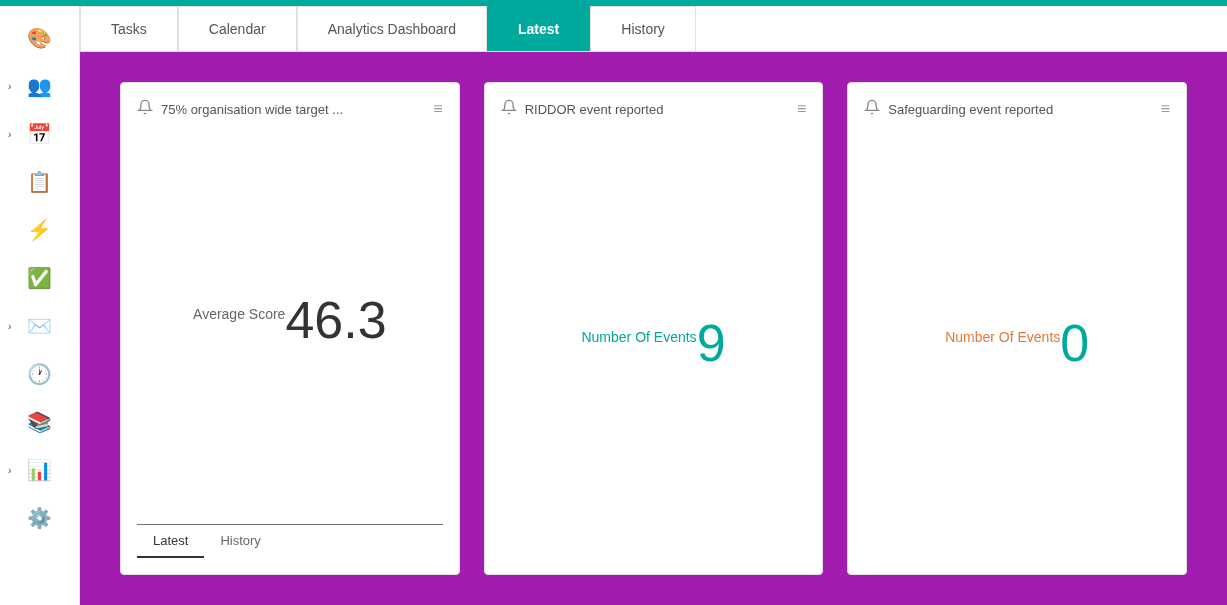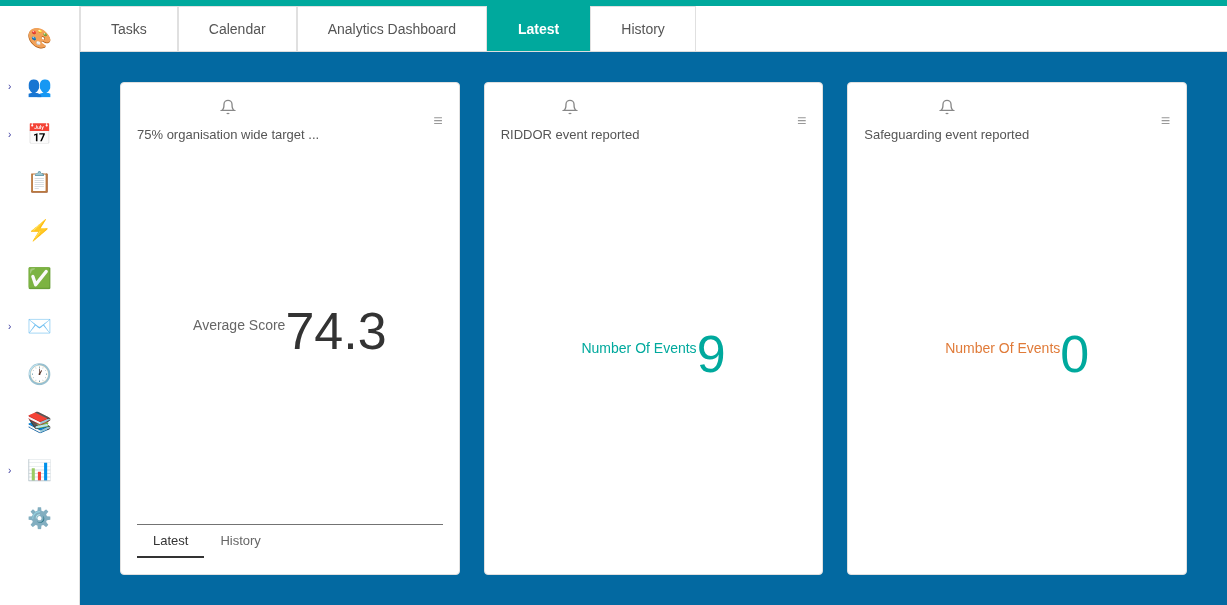--- a/index.html
+++ b/index.html
@@ -36,21 +36,21 @@
     .sidebar-icon {
       font-size: 20px;
       color: #3a3a9f;
     }
 
     
     .main {
       flex: 1;
       display: flex;
       flex-direction: column;
-      background: #0369a1;
+      background: #a21caf;
     }
 
     
     .tabs {
       display: flex;
       background: #fff;
       border-bottom: 1px solid #ddd;
       padding-top: 0;
     }
     .tab {
@@ -99,21 +99,20 @@
       align-items: center;
       justify-content: space-between;
       margin-bottom: 8px;
     }
     .card-header-left {
       display: flex;
       align-items: center;
       gap: 8px;
       font-size: 13px;
       color: #555;
-      flex-direction: column;
     }
     .card-header-icon {
       color: #777;
       font-size: 16px;
     }
     .card-menu-icon {
       color: #999;
       font-size: 16px;
       cursor: pointer;
     }
@@ -237,21 +236,21 @@
               <path d="M18 8A6 6 0 0 0 6 8c0 7-3 9-3 9h18s-3-2-3-9"></path>
               <path d="M13.73 21a2 2 0 0 1-3.46 0"></path>
             </svg>
           </span>
           <span>75% organisation wide target ...</span>
         </div>
         <span class="card-menu-icon">≡</span>
       </div>
       <div class="card-body">
         <div class="card-label">Average Score</div>
-        <div class="card-value">74.3</div>
+        <div class="card-value">46.3</div>
       </div>
       <div class="card-footer">
         <div class="card-footer-tab active">Latest</div>
         <div class="card-footer-tab">History</div>
       </div>
     </div>
 
     <div class="card">
       <div class="card-header">
         <div class="card-header-left">

